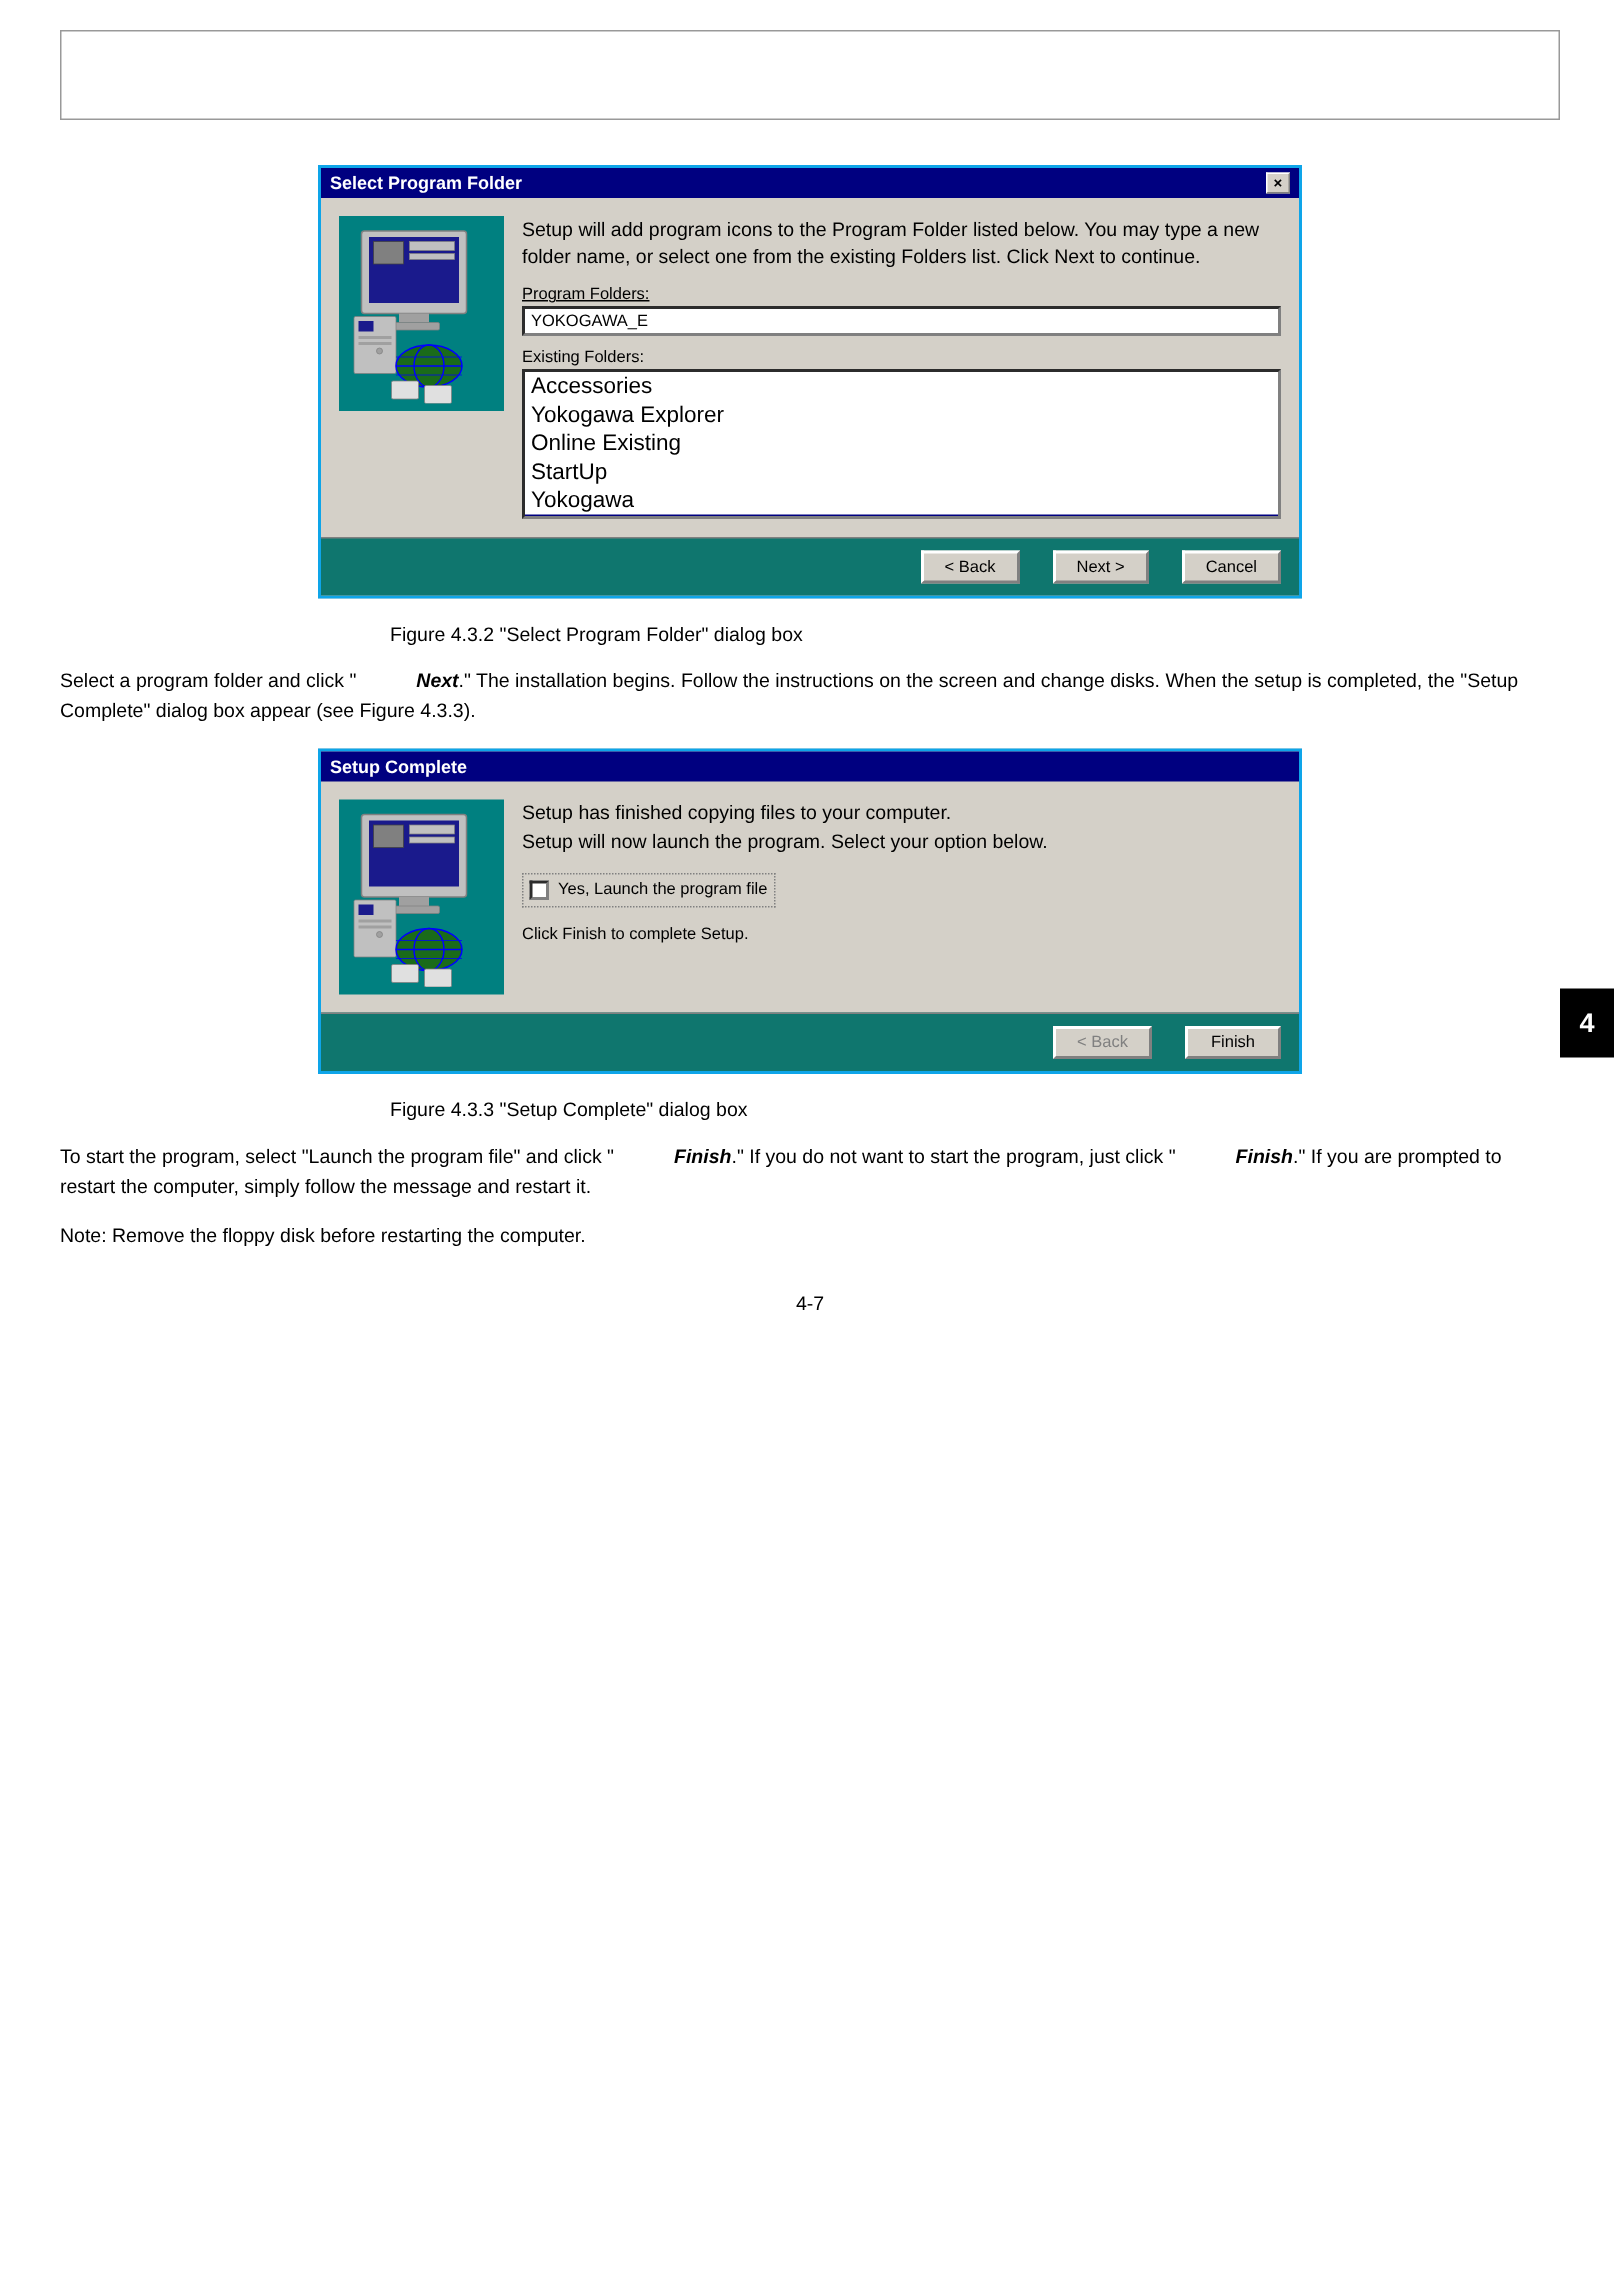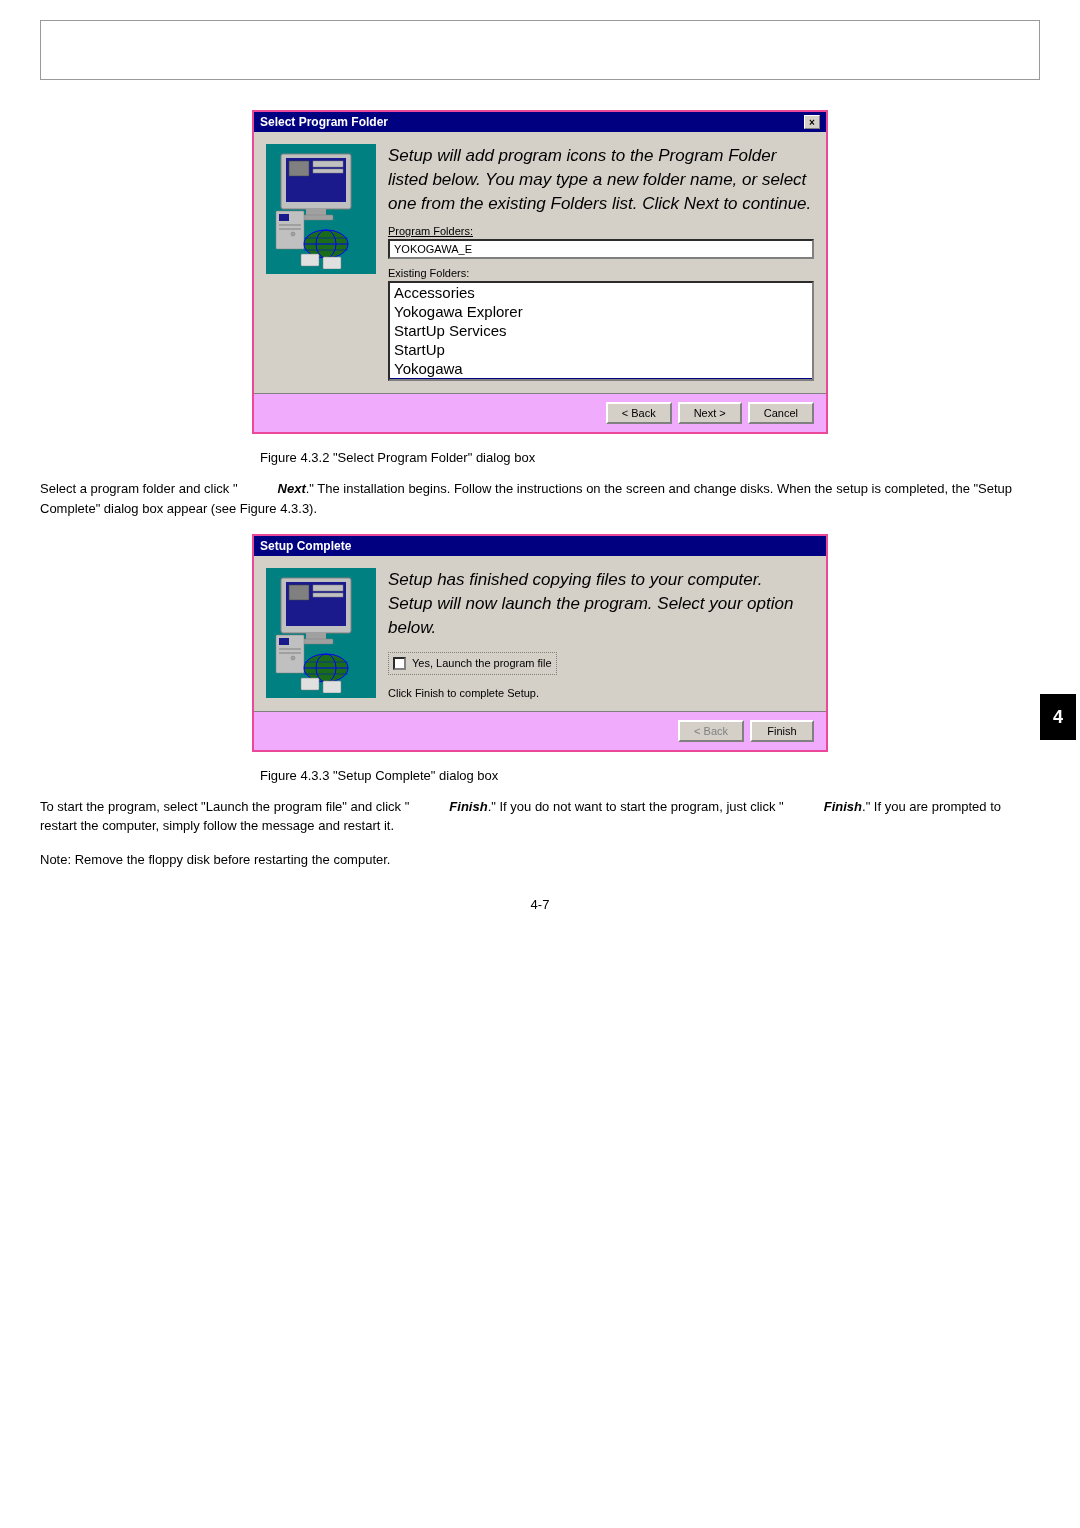--- a/index.html
+++ b/index.html
@@ -16,23 +16,23 @@
     
     .top-box {
       border: 1px solid #999;
       height: 60px;
       margin-bottom: 30px;
       background: #fff;
     }
 
     
     .dialog {
-      border: 2px solid #ec4899;
+      border: 2px solid #0ea5e9;
       background: #d4d0c8;
-      width: 576px;
+      width: 656px;
       margin: 0 auto 16px auto;
       font-family: 'MS Sans Serif', Arial, sans-serif;
       font-size: 12px;
     }
 
     .dialog-title {
       background: #000080;
       color: white;
       padding: 3px 6px;
       font-size: 12px;
@@ -61,24 +61,23 @@
       display: flex;
       padding: 12px;
       gap: 12px;
     }
 
     .dialog-content {
       flex: 1;
     }
 
     .dialog-description {
-      font-size: 17px;
+      font-size: 13px;
       margin-bottom: 10px;
       line-height: 1.4;
-      font-style: italic;
     }
 
     .field-label {
       font-size: 11px;
       margin-bottom: 2px;
       text-decoration: underline;
     }
 
     .field-label-plain {
       font-size: 11px;
@@ -112,22 +111,22 @@
     .list-item.selected {
       background: #000080;
       color: white;
     }
 
     .dialog-footer {
       border-top: 1px solid #808080;
       padding: 8px 12px;
       display: flex;
       justify-content: flex-end;
-      gap: 6px;
-      background: #f0abfc;
+      gap: 22px;
+      background: #0f766e;
     }
 
     .win-button {
       background: #d4d0c8;
       border: 2px solid;
       border-color: #ffffff #808080 #808080 #ffffff;
       padding: 3px 14px;
       font-size: 11px;
       font-family: 'MS Sans Serif', Arial, sans-serif;
       cursor: pointer;
@@ -269,21 +268,21 @@
         </svg>
       </div>
       <div class="dialog-content">
         <div class="dialog-description">Setup will add program icons to the Program Folder listed below. You may type a new folder name, or select one from the existing Folders list.  Click Next to continue.</div>
         <div class="field-label">Program Folders:</div>
         <input type="text" class="text-input" value="YOKOGAWA_E" style="">
         <div class="field-label-plain">Existing Folders:</div>
         <div class="list-box">
           <div class="list-item">Accessories</div>
           <div class="list-item">Yokogawa Explorer</div>
-          <div class="list-item">StartUp Services</div>
+          <div class="list-item">Online Existing</div>
           <div class="list-item">StartUp</div>
           <div class="list-item">Yokogawa</div>
           <div class="list-item selected">YOKOGAWA_E</div>
         </div>
       </div>
     </div>
     <div class="dialog-footer">
       <button class="win-button">&lt; Back</button>
       <button class="win-button">Next &gt;</button>
       <button class="win-button">Cancel</button>

